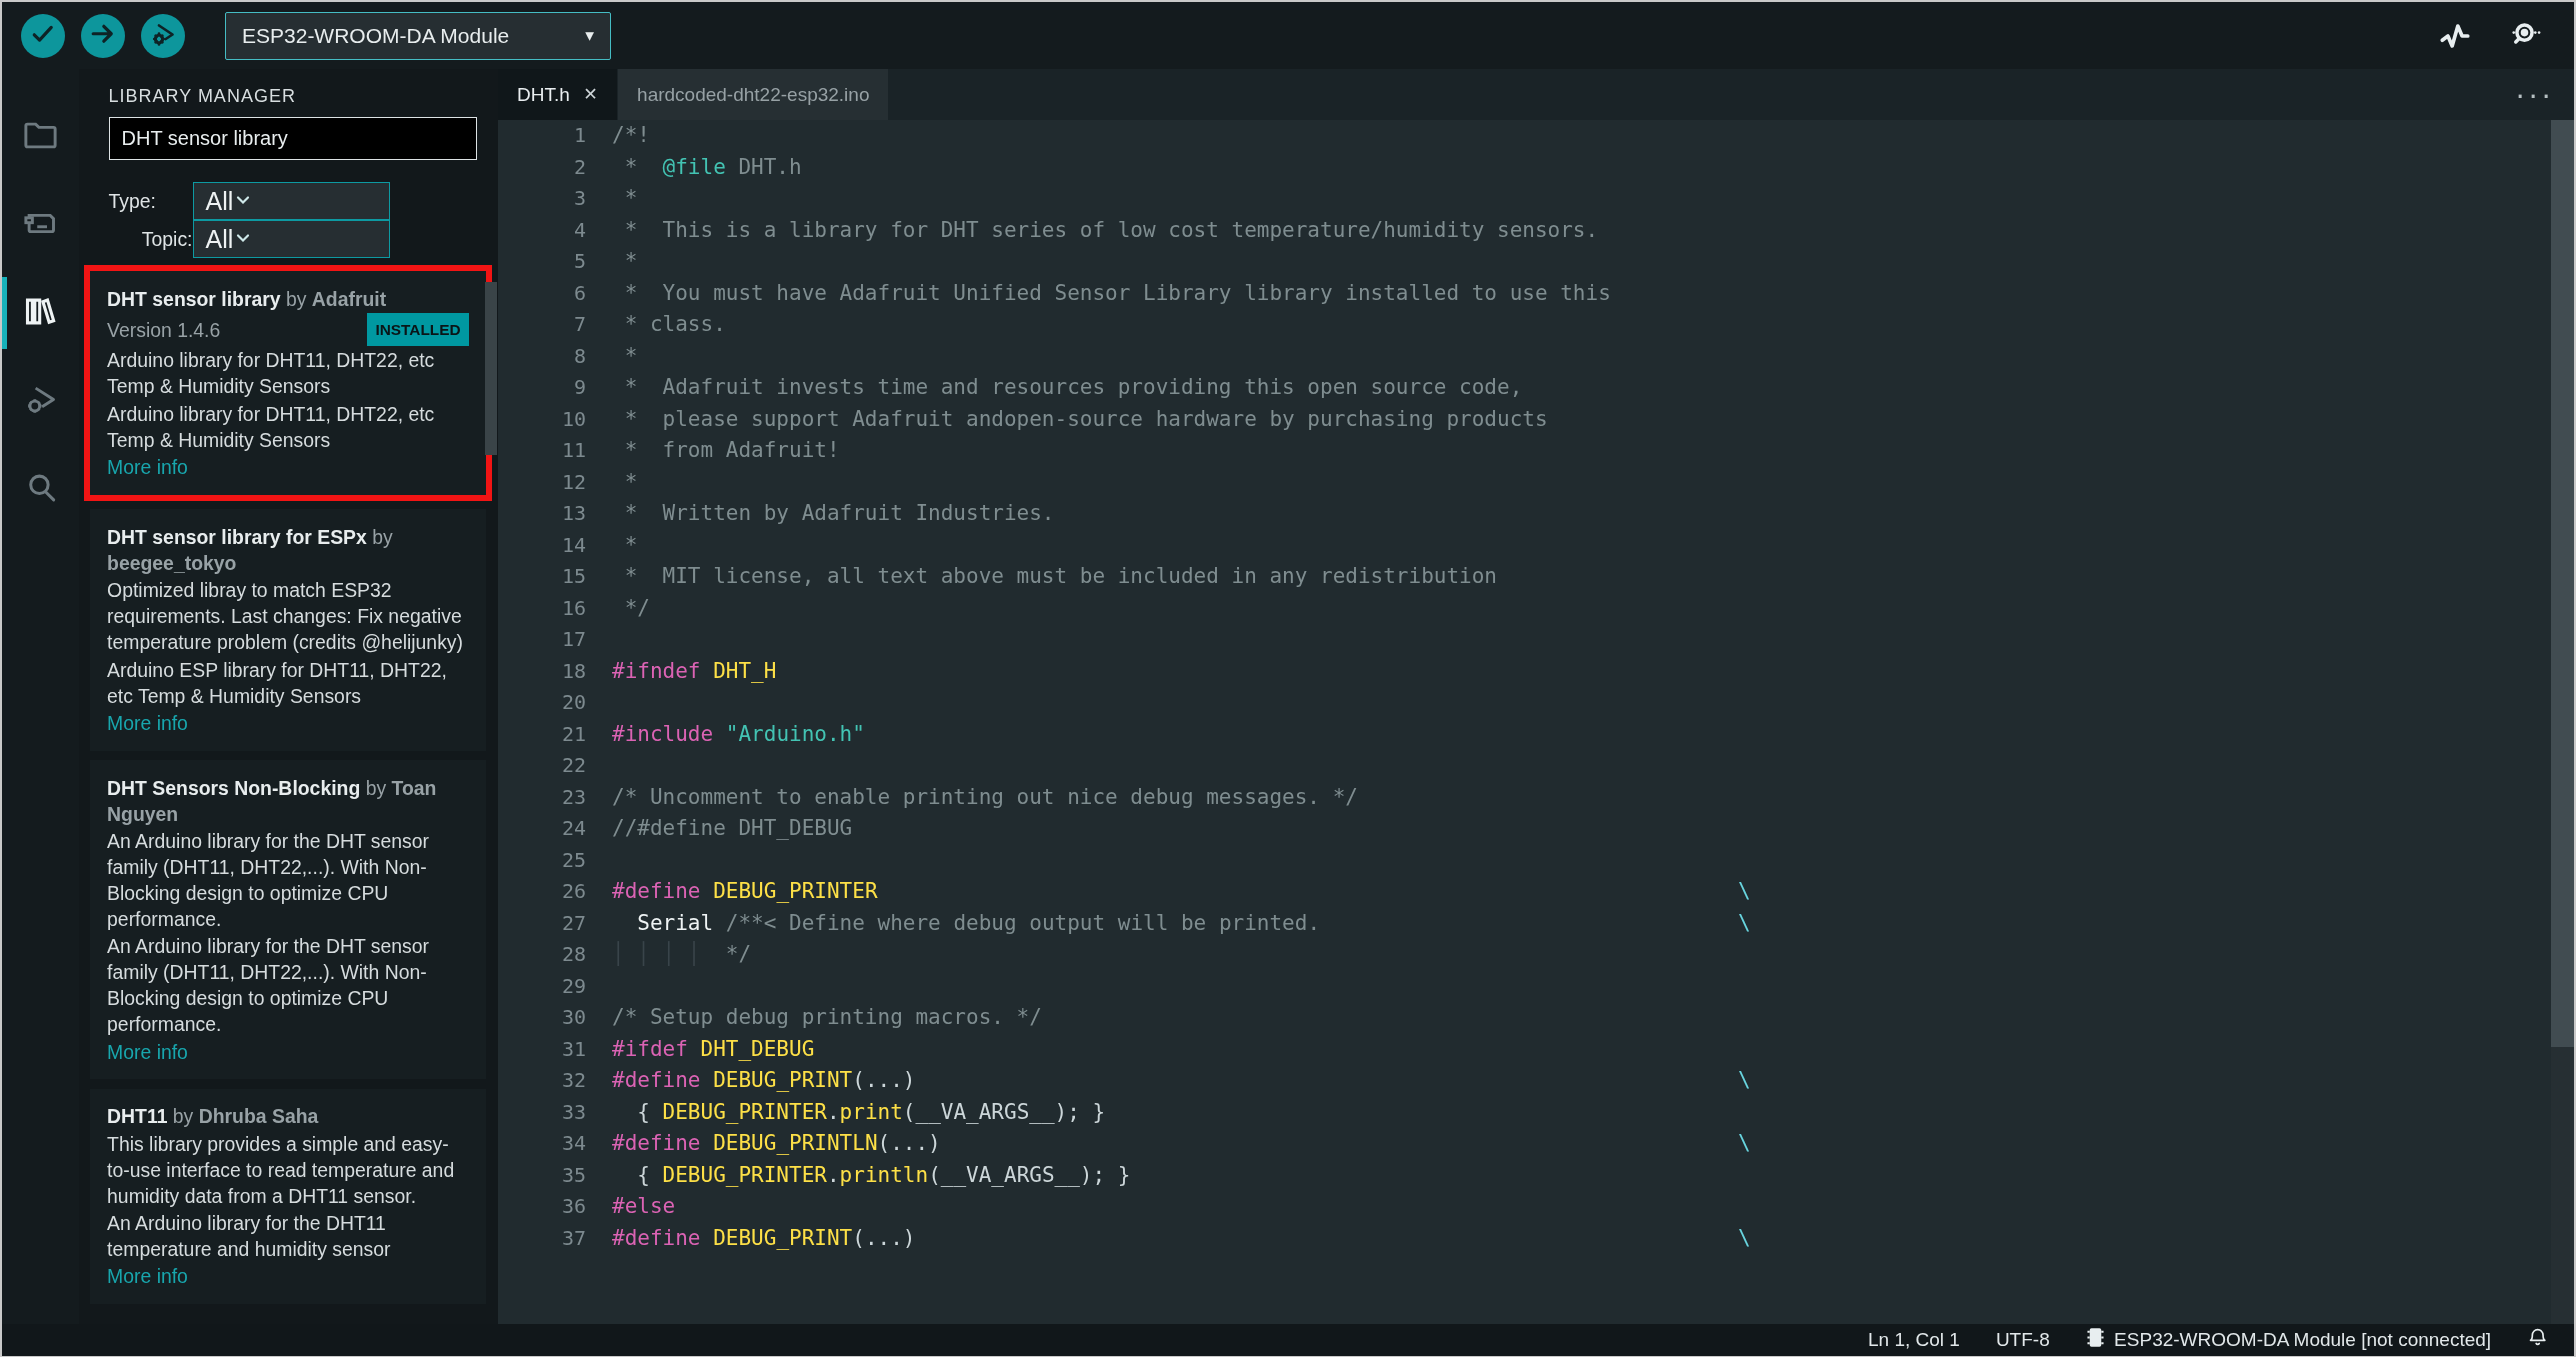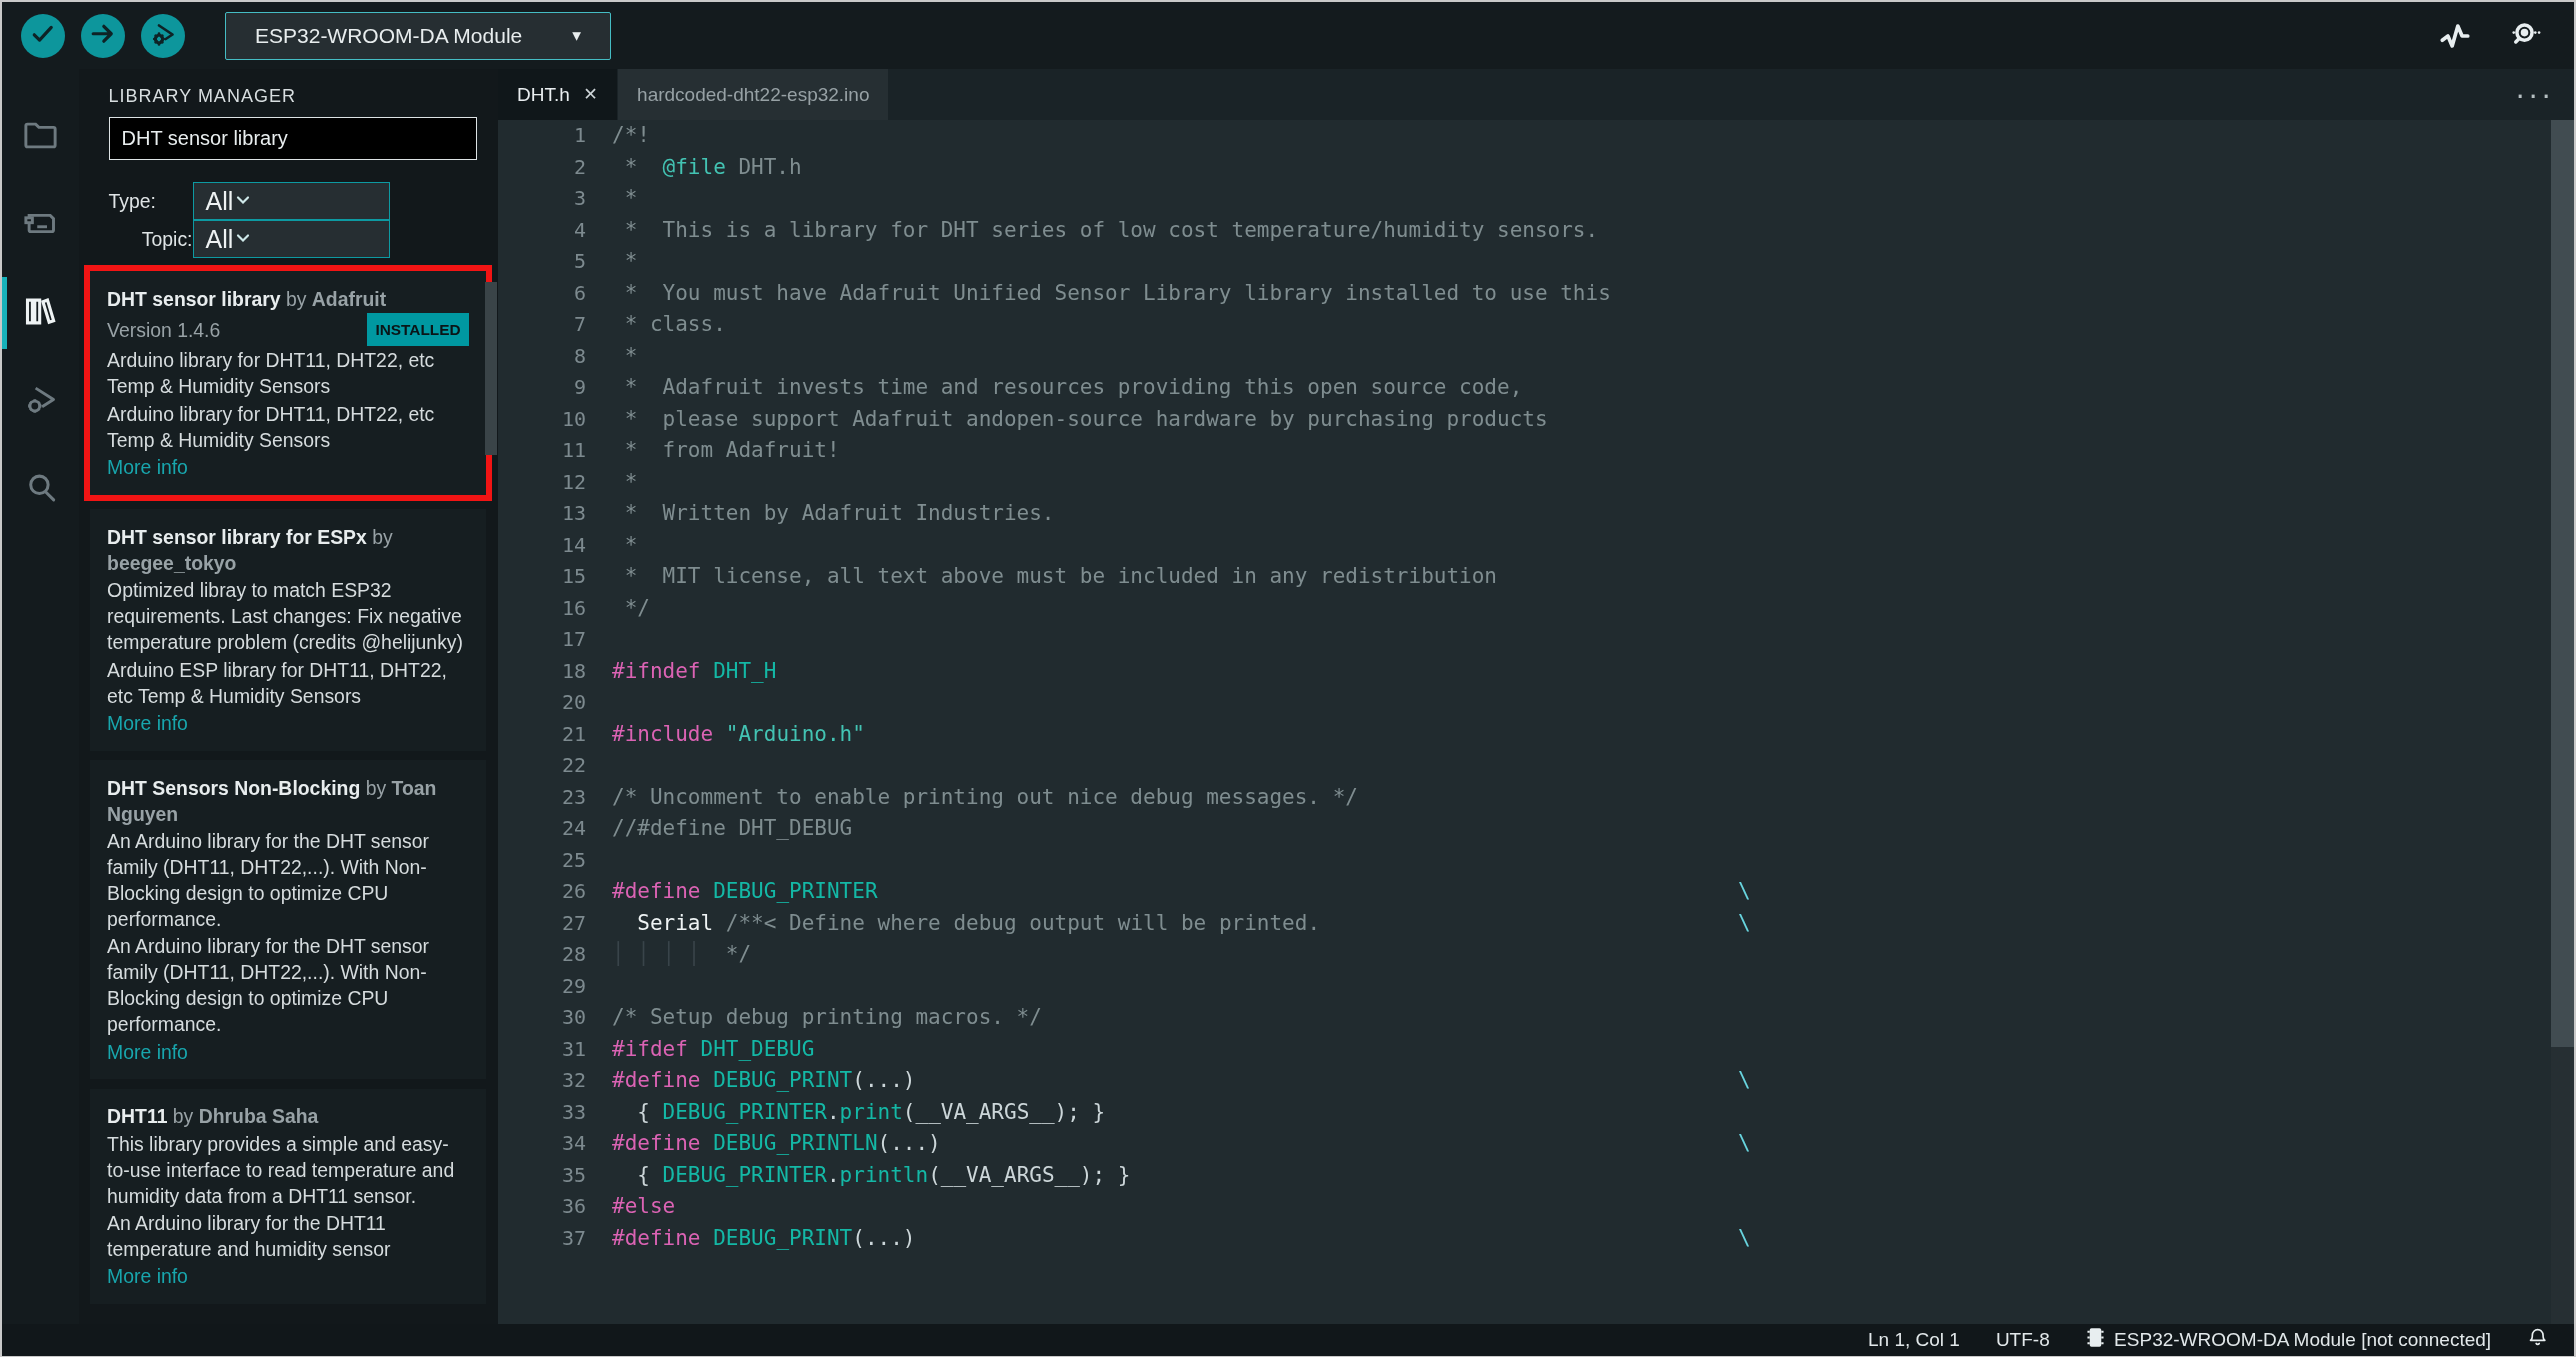--- a/index.html
+++ b/index.html
@@ -14,21 +14,21 @@
   .menubar { height: 43px; background:#f2f2f2; display:flex; align-items:center;
     padding-left: 17.4px; gap: 9.4px; flex: 0 0 auto; }
   .menubar .mitem { font-size: 21px; color:#1c1c1c; padding: 4px 13.4px; cursor: default; }
   
   .toolbar { height: 67px; background:#141b1e; display:flex; align-items:center;
     padding-left: 19px; flex: 0 0 auto; }
   .tbtn { width: 44px; height: 44px; border-radius: 50%; background:#0d969c; border:none;
     display:flex; align-items:center; justify-content:center; margin-right: 16px; color:#0e2326; }
   .board-select { margin-left: 24px; width: 386px; height: 48px; background:#262e32;
     border: 1.3px solid #45bdc4; border-radius: 2px; display:flex; align-items:center;
-    padding: 0 29px; color:#e8edee; font-size: 21px; }
+    padding: 0 16px; color:#e8edee; font-size: 21px; }
   .board-select .caret { margin-left:auto; color:#e8edee; font-size: 17.4px; }
   .top-right { margin-left:auto; display:flex; align-items:center; gap: 35px; padding-right: 32px; color:#e8eef0; }
   .top-right svg { display:block; }
   
   .main { flex: 1 1 auto; display:flex; min-height:0; }
   
   .activitybar { width: 77px; background:#141b1e; flex:0 0 auto; display:flex; flex-direction:column;
     padding-top: 24px; }
   .abtn { height: 88px; display:flex; align-items:center; justify-content:center;
     color:#6e7a80; position:relative; background:none; border:none; }
@@ -66,21 +66,21 @@
   .tab.active { background:#10171a; color:#e9eef0; }
   .tab.inactive { background:#262f33; color:#97a1a5; margin-left: 1.3px; }
   .tab .close { font-size: 17.4px; color:#cdd4d7; }
   .tab-more { margin-left:auto; align-self:center; padding-right: 20px; color:#b6bfc2; font-size: 31px; letter-spacing: 2.7px; }
   .codearea { flex:1 1 auto; position:relative; overflow:hidden;
     font-family: "DejaVu Sans Mono", monospace; font-size: 21px; }
   .line { height: 31.5px; line-height: 31.5px; white-space: pre; position: relative; padding-left: 114px; }
   .ln { position:absolute; left:0; top:0; width: 88px; text-align:right; color:#7d8a8f; font-size: 20px; }
   .tk.cm { color:#7f8d90; }
   .tk.pp { color:#db63b4; }
-  .tk.mc { color:#14b8a6; }
+  .tk.mc { color:#fde047; }
   .tk.st { color:#43c3b3; }
   .tk.at { color:#43c3b3; }
   .tk.pl { color:#ccd6d9; }
   .tk.kw { color:#eef3f4; font-weight:normal; }
   .tk.gd { color:#39444a; }
   .bs { position:absolute; left: 1240px; color:#68d5df; }
   .ed-scrollbar { position:absolute; right:0; top:51px; bottom:0; width: 23px; background:#262f33; }
   .ed-thumb { position:absolute; top:0; left:0; width:100%; height: 927px; background:#414c51; }
   
   .statusbar { height: 32px; background:#11171a; flex:0 0 auto; display:flex; align-items:center;

